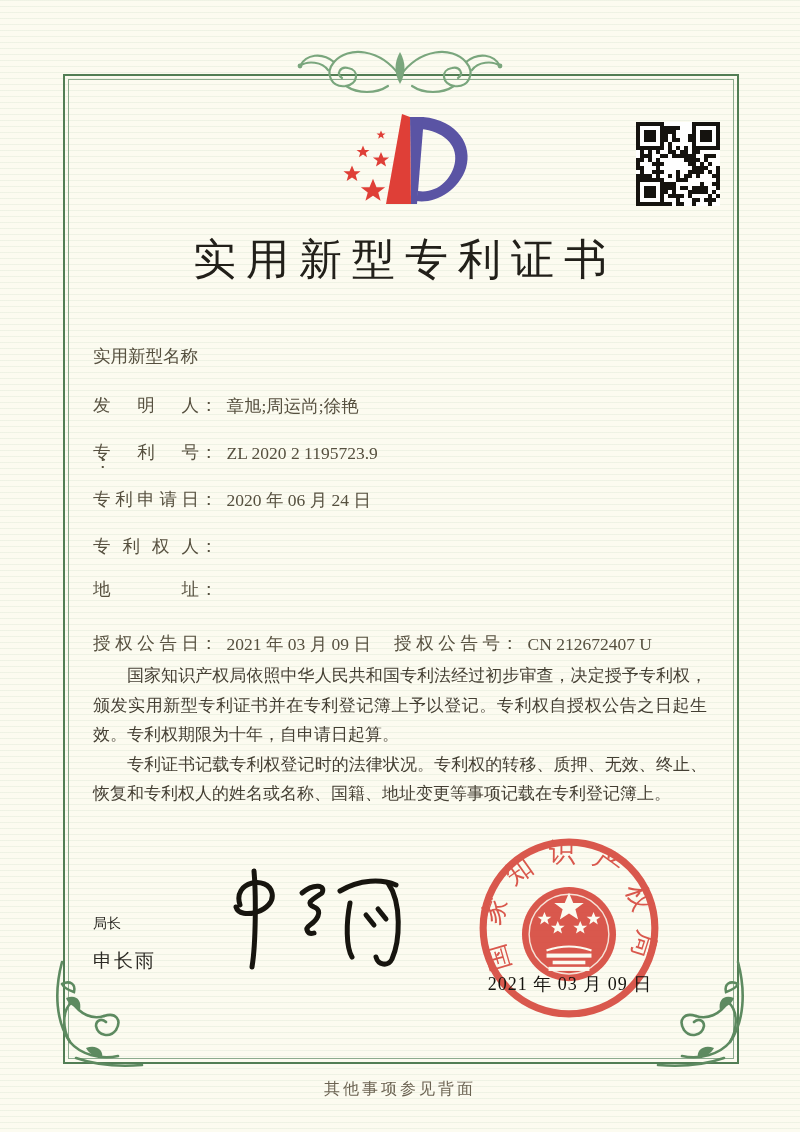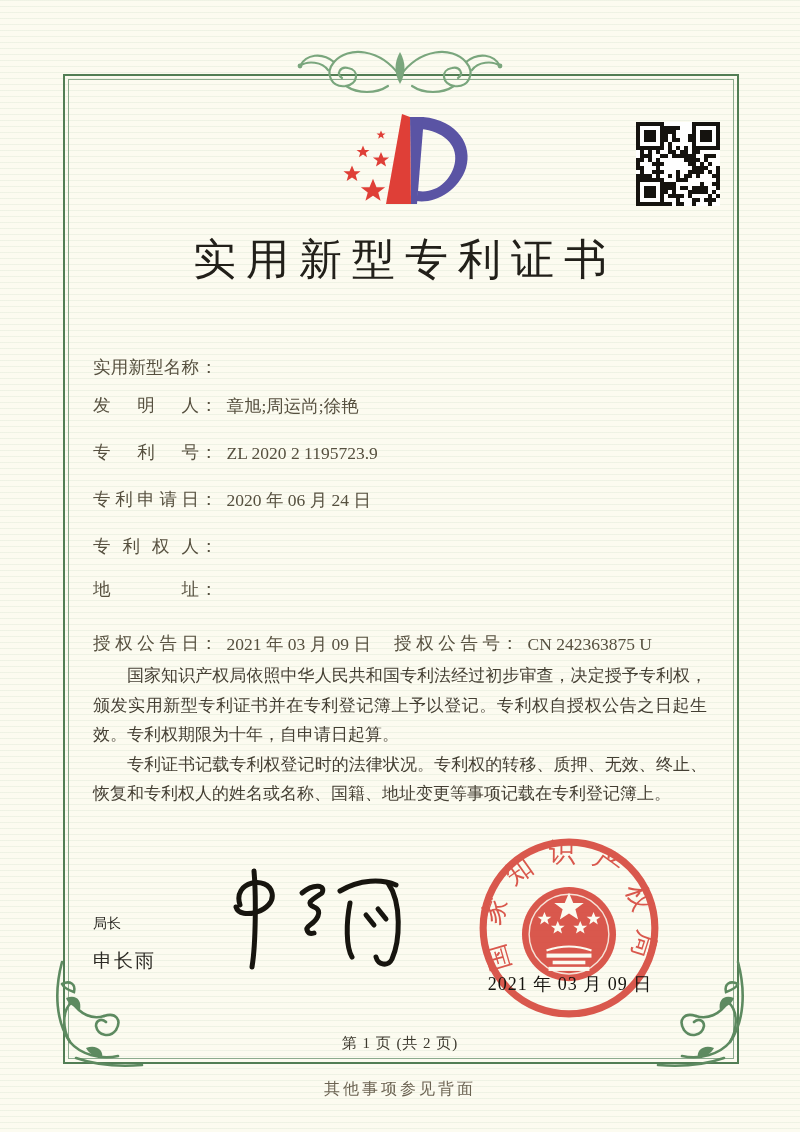--- a/index.html
+++ b/index.html
@@ -20,21 +20,21 @@
       display:grid;grid-template-columns:repeat(21,1fr);grid-template-rows:repeat(21,1fr);}
   .qr div{background:#15130f;}
 
   .title{position:absolute;left:0;right:0;top:231px;margin:0;text-align:center;
          font-size:43px;font-weight:400;letter-spacing:10px;color:#22201a;text-indent:10px;}
 
   .row{position:absolute;left:93px;display:flex;font-size:17.5px;color:#56503f;}
   .row .lab{flex:0 0 106px;text-align:justify;text-align-last:justify;}
   .row .col{padding:0 9px 0 1px;}
   .row .val{line-height:27px;}
-  .row-name{top:355px;}
+  .row-name{top:344px;flex-direction:column;}
   .row-inventor{top:393px;}
   .row-patno{top:440px;}
   .row-appdate{top:487px;}
   .row-patentee{top:534px;}
   .row-addr{top:577px;}
   .row-addr .val{max-width:455px;}
   .row-auth{top:631px;width:614px;}
   .pair{display:flex;}
   .pair2{position:absolute;left:301px;top:0;}
 
@@ -389,21 +389,21 @@
 
   <div class="row row-auth">
     <span class="pair">
       <span class="lab">授权公告日</span>
         <span class="col">：</span>
       <span class="val">2021 年 03 月 09 日</span>
     </span>
     <span class="pair pair2">
       <span class="lab">授权公告号</span>
         <span class="col">：</span>
-      <span class="val">CN 242363875 U</span>
+      <span class="val">CN 212672407 U</span>
     </span>
   </div>
 
   <div class="paras">
     <p>国家知识产权局依照中华人民共和国专利法经过初步审查，决定授予专利权，颁发实用新型专利证书并在专利登记簿上予以登记。专利权自授权公告之日起生效。专利权期限为十年，自申请日起算。</p>
     <p>专利证书记载专利权登记时的法律状况。专利权的转移、质押、无效、终止、恢复和专利权人的姓名或名称、国籍、地址变更等事项记载在专利登记簿上。</p>
   </div>
 
   <div class="bureau-title">局长</div>
   <div class="bureau-name">申长雨</div>
@@ -448,16 +448,15 @@
           <rect x="68" y="115" width="44" height="4"></rect>
           <rect x="74" y="122" width="32" height="3.5"></rect>
           <rect x="70" y="128" width="40" height="4"></rect>
         </g>
       </g>
     </g>
   </svg>
 
   <div class="seal-date">2021 年 03 月 09 日</div>
 
-  <div class="page-no">第 1 页 (共 2 页)</div>
   <div class="back-note">其他事项参见背面</div>
 
 </div>
 
 </body></html>

